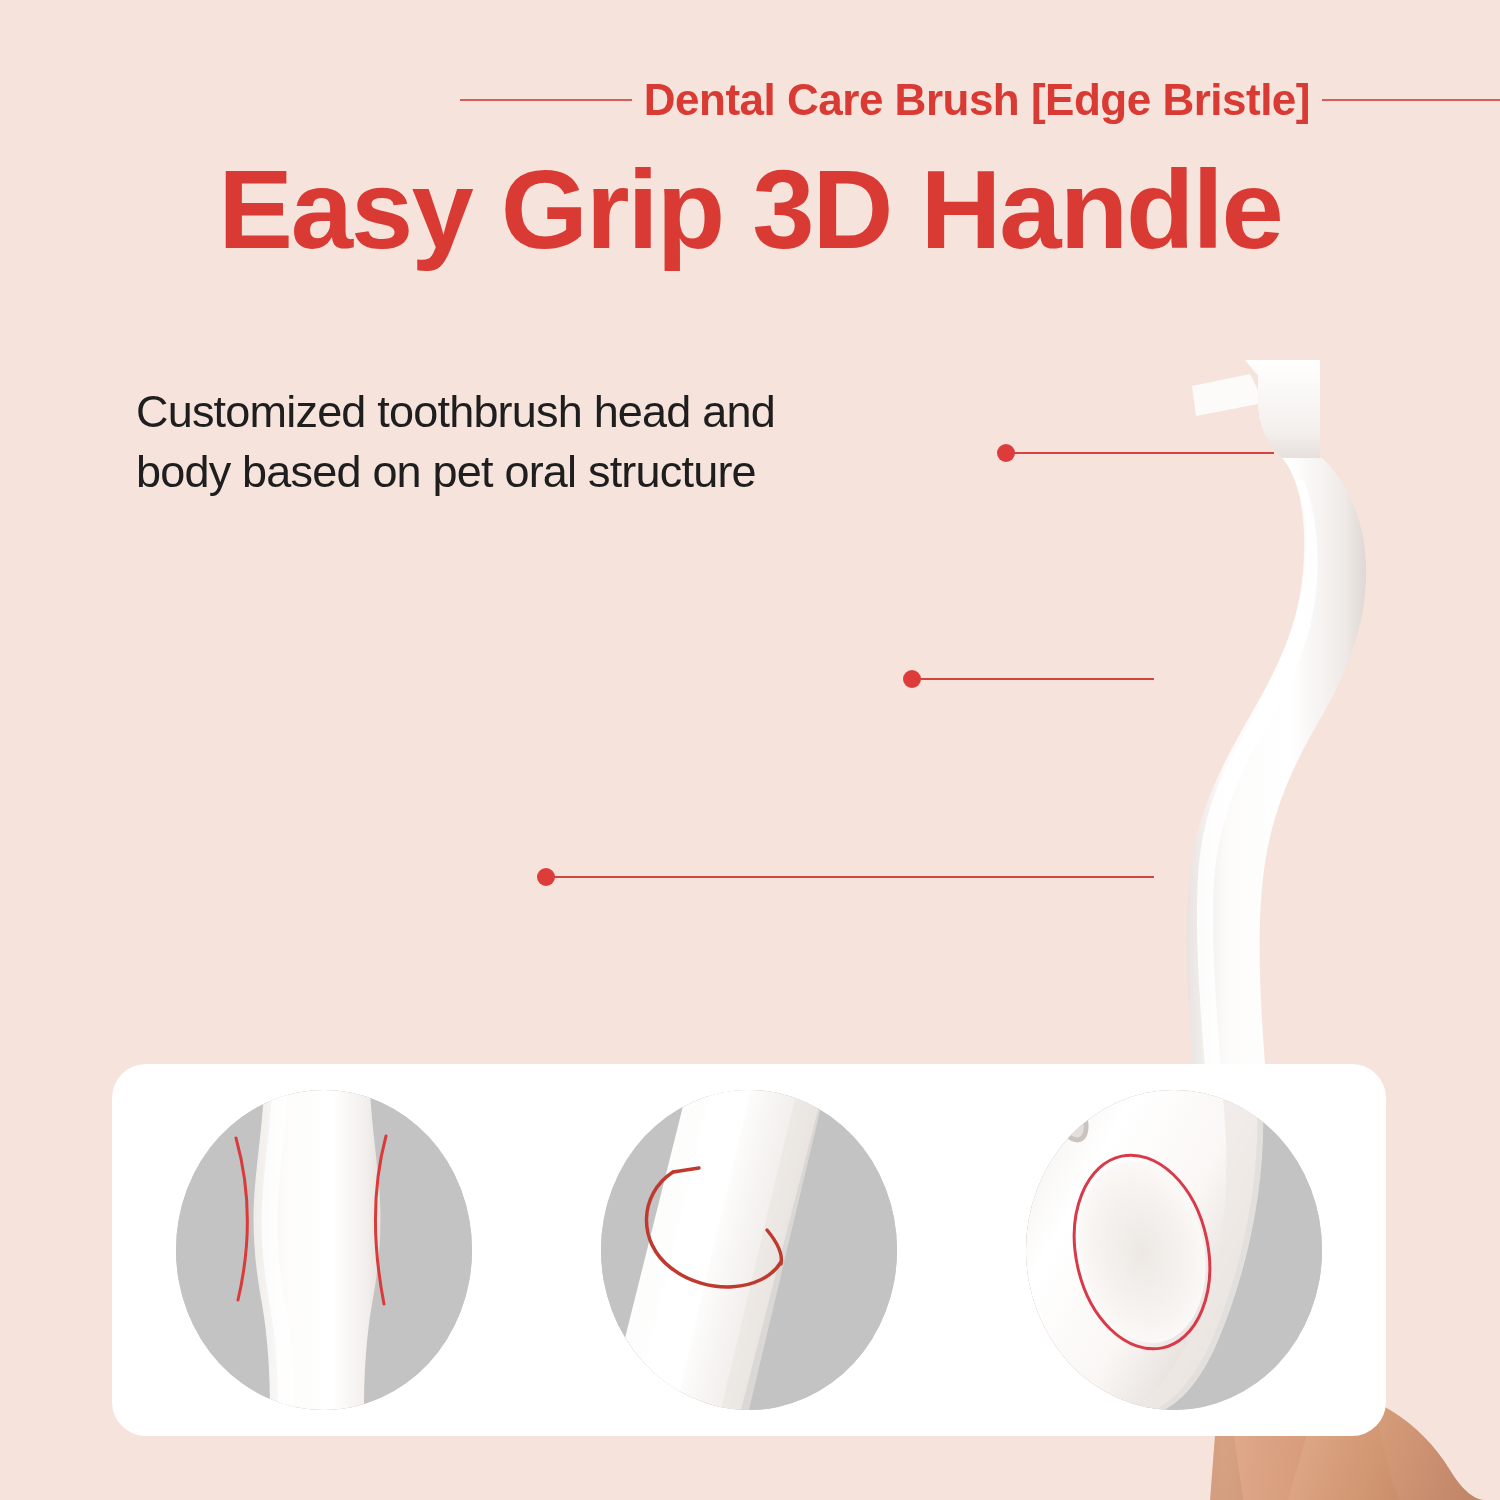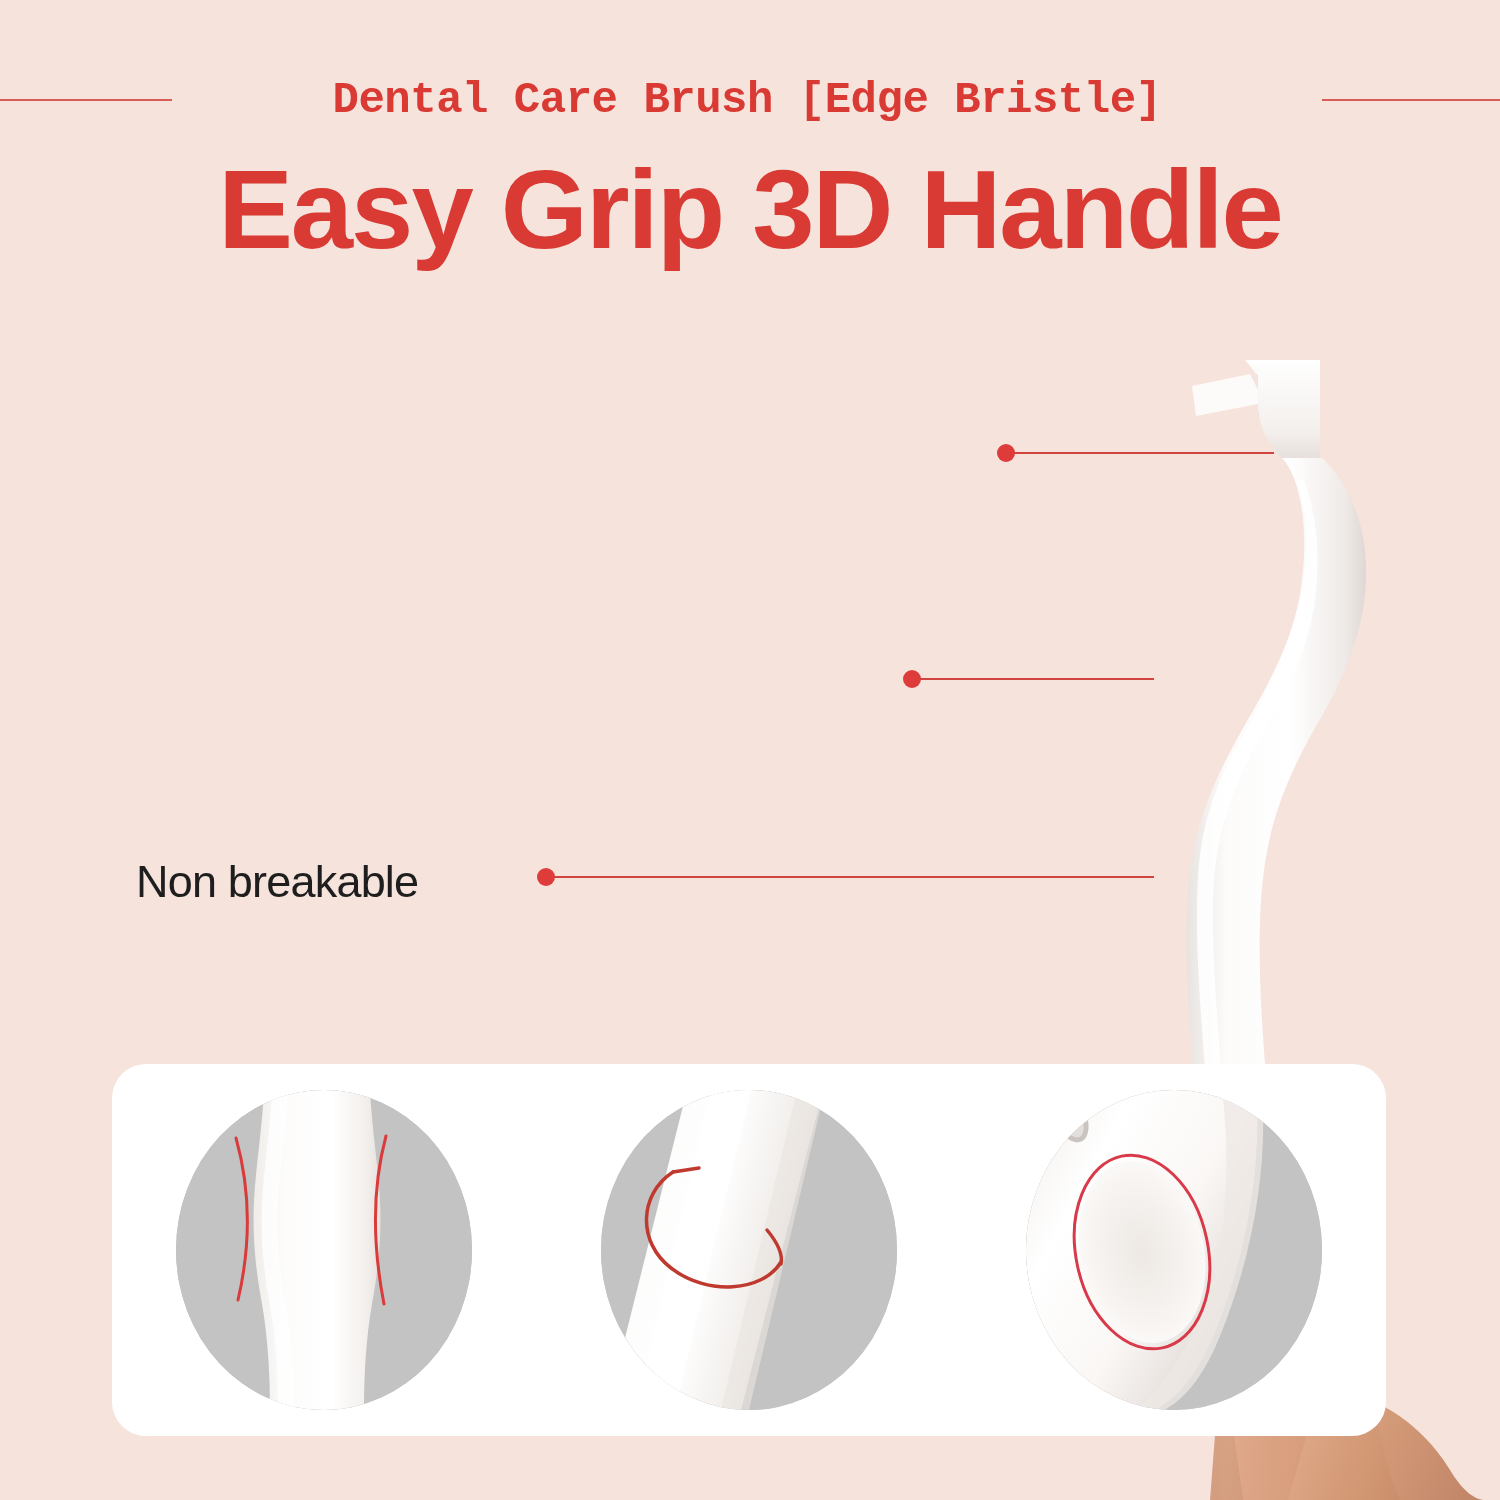--- a/index.html
+++ b/index.html
@@ -23,23 +23,22 @@
 
   
   .eyebrow-row {
     position: absolute;
     left: 0;
     top: 72px;
     width: 1500px;
     height: 56px;
     display: flex;
     align-items: center;
-    justify-content: space-between;
-    gap: 28px;
-    font-family: Liberation Mono, monospace;
+    justify-content: flex-end;
+    gap: 12px;
   }
   .rule {
     height: 2px;
     background: #D2443F;
     opacity: 0.85;
   }
   .rule-left  { width: 172px; }
   .rule-right { width: 178px; }
   .eyebrow-text {
     font-size: 44px;
@@ -138,21 +137,22 @@
 <div id="root">
 
   <div class="eyebrow-row">
     <div class="rule rule-left"></div>
     <div class="eyebrow-text">Dental Care Brush [Edge Bristle]</div>
     <div class="rule rule-right"></div>
   </div>
 
   <div class="main-title">Easy Grip 3D Handle</div>
 
-  <div class="feature feature-3">Non breakable</div>
+  <div class="feature feature-1">Customized toothbrush head and
+body based on pet oral structure</div>
 
   <div class="leader leader-1"></div>
   <div class="leader leader-2"></div>
   <div class="leader leader-3"></div>
 
   <div class="product-stage">
     <svg width="480" height="1170" viewBox="0 0 480 1170">
       <defs>
         <linearGradient id="gBrush" x1="0" y1="0" x2="1" y2="0">
           <stop offset="0%" stop-color="#E8E3E0"></stop>

